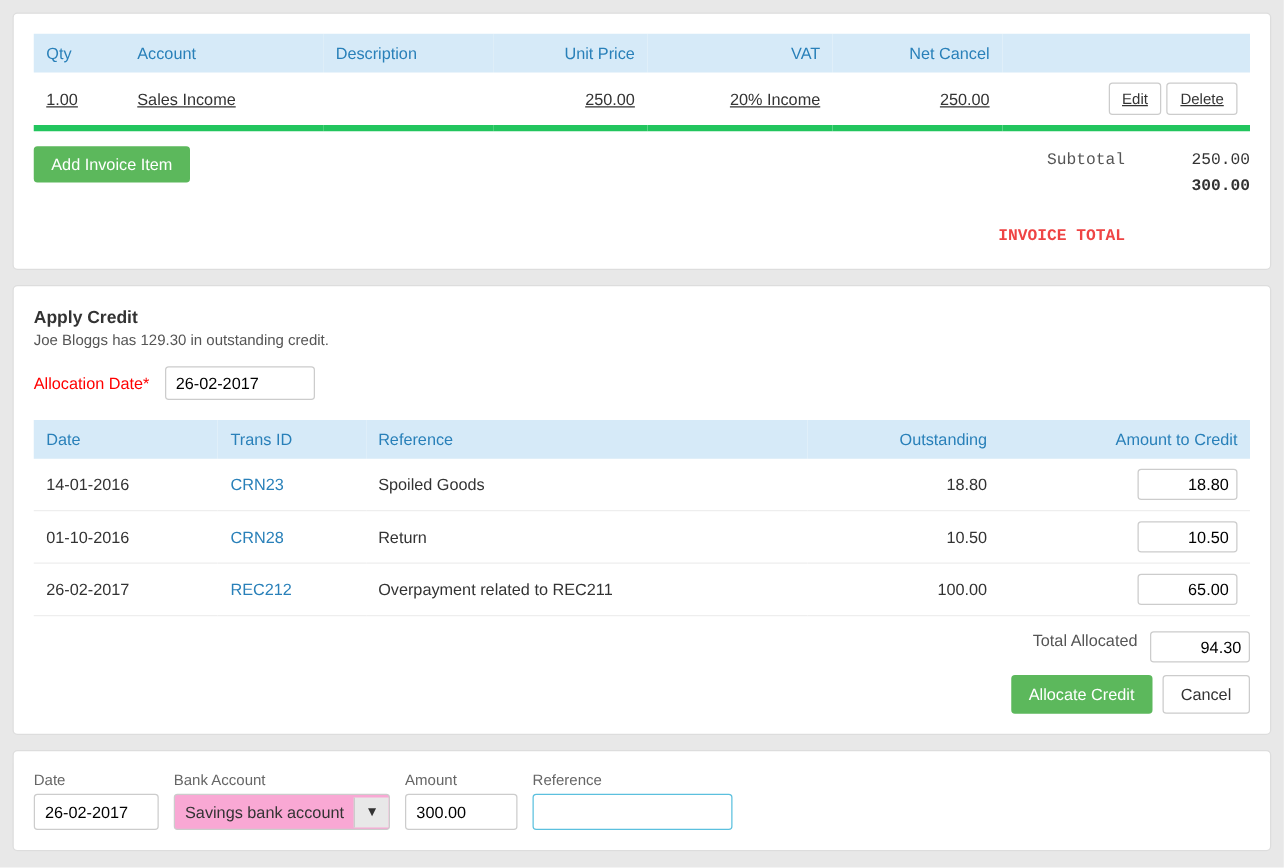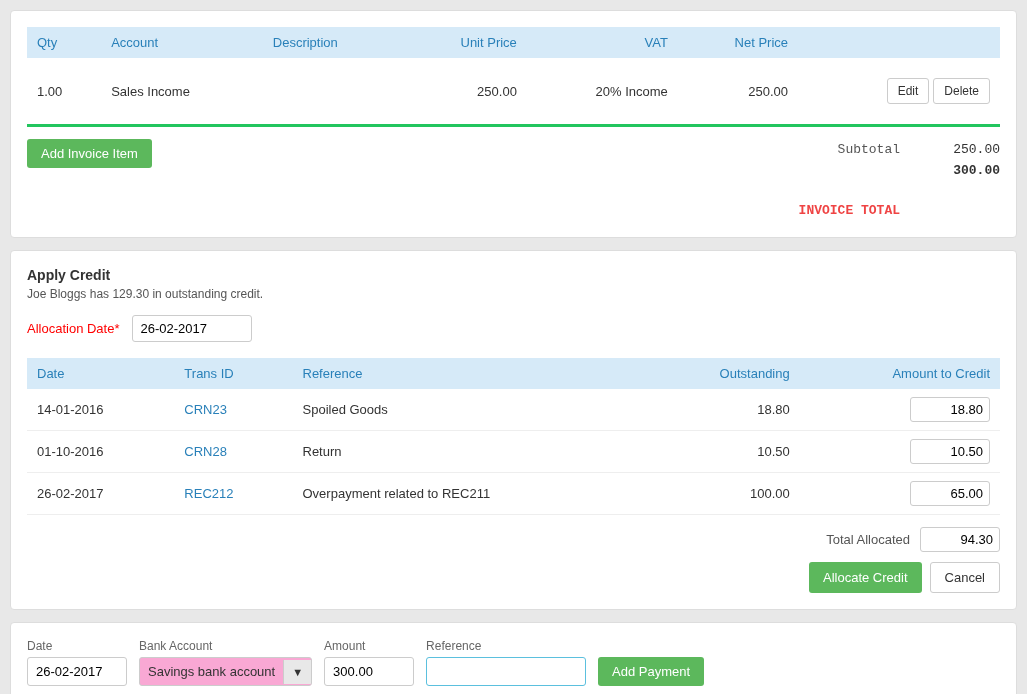--- a/index.html
+++ b/index.html
@@ -36,22 +36,23 @@
     }
     .invoice-table thead th {
       padding: 8px 10px;
       text-align: left;
       color: #2980b9;
       font-weight: normal;
       font-size: 13px;
     }
     .invoice-table thead th.right { text-align: right; }
     .invoice-table tbody td {
-      padding: 20px 10px;
-      border-bottom: 3px solid #22c55e;
+      padding: 8px 10px;
+      border-bottom: 5px solid #22c55e;
+      text-decoration: underline;
     }
     .invoice-table tbody td.right { text-align: right; }
     .summary-label {
       width: 140px;
       text-align: right;
       padding-right: 20px;
       color: #555;
     }
     .summary-value {
       width: 80px;
@@ -161,21 +162,21 @@
       border-radius: 3px;
       padding: 4px 6px;
       font-size: 13px;
       width: 80px;
       text-align: right;
     }
 
     .total-allocated-row {
       display: flex;
       justify-content: flex-end;
-      align-items: center;
+      align-items: flex-start;
       gap: 10px;
       margin-bottom: 10px;
     }
     .total-allocated-label {
       text-align: right;
       color: #555;
       font-size: 13px;
     }
     .total-allocated-input {
       border: 1px solid #ccc;
@@ -293,21 +294,21 @@
 
   <div class="card">
     <table class="invoice-table">
       <thead>
         <tr>
           <th>Qty</th>
           <th>Account</th>
           <th>Description</th>
           <th class="right">Unit Price</th>
           <th class="right">VAT</th>
-          <th class="right">Net Price</th>
+          <th class="right">Net Cancel</th>
           <th></th>
         </tr>
       </thead>
       <tbody id="invoice-tbody">
       <tr>
       <td>1.00</td>
       <td>Sales Income</td>
       <td></td>
       <td class="right">250.00</td>
       <td class="right">20% Income</td>
@@ -416,17 +417,16 @@
         </div>
       </div>
       <div class="form-group">
         <span class="form-label">Amount</span>
         <input type="text" class="form-input amount-field" value="300.00" style="">
       </div>
       <div class="form-group">
         <span class="form-label">Reference</span>
         <input type="text" class="form-input reference-field" style="">
       </div>
-      <button class="btn-green">Add Payment</button>
     </div>
   </div>
 
 </div>
 
 </body></html>

